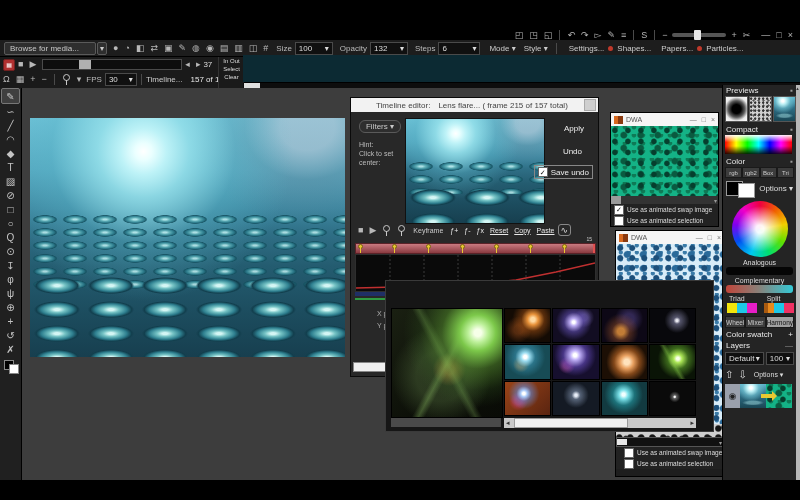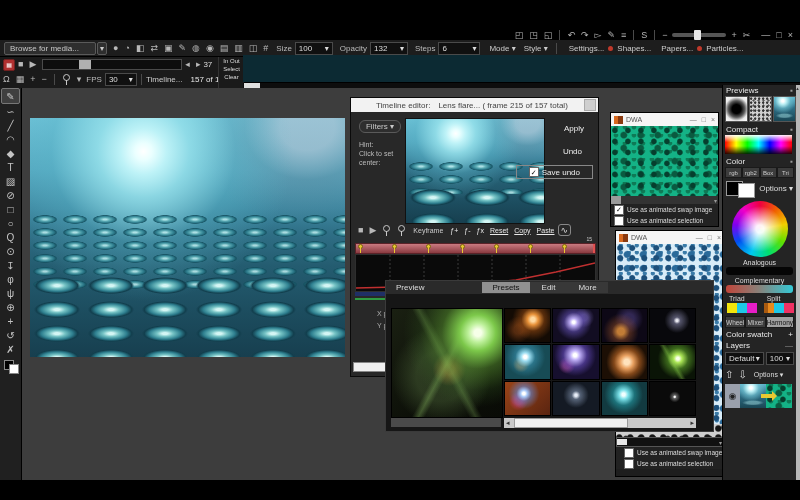--- a/index.html
+++ b/index.html
@@ -323,21 +323,21 @@
     </div>
     <button class="btn" style="position:absolute;left:8px;top:22px;width:42px;height:13px;border-radius:6px;padding:0;"><span>Filters</span> <span>▾</span></button>
     <div class="abs t7" style="left:8px;top:42px;color:#bbb;line-height:9px;">
       <div>Hint:</div>
       <div>Click to set</div>
       <div>center:</div>
     </div>
     <div class="abs ocean" style="left:54px;top:20px;width:138px;height:104px;border:1px solid #111;"></div>
     <span class="abs t8" style="right:14px;top:26px;color:#eee;">Apply</span>
     <span class="abs t8" style="right:16px;top:49px;color:#eee;">Undo</span>
-    <span class="abs row" style="right:5px;top:67px;border:1px solid #888;padding:1px 12px;">
+    <span class="abs row" style="right:5px;top:67px;border:1px solid #888;padding:1px 3px;">
       <span class="cb">
           <span>✓</span>
         </span>
       <span class="t8" style="color:#eee;">Save undo</span>
     </span>
 
     <div class="abs row" style="left:4px;top:124px;height:16px;">
       <span class="ico">■</span>
       <span class="ico">▶</span>
       <span class="pin-ico"></span>
@@ -429,28 +429,20 @@
       <span class="cb" style="margin-left:8px;"></span>
       <span style="font-size:6.5px;color:#ddd;">Use as animated swap image</span>
     </div>
     <div class="row" style="height:11px;background:#222;">
       <span class="cb" style="margin-left:8px;"></span>
       <span style="font-size:6.5px;color:#ddd;">Use as animated selection</span>
     </div>
   </div>
 
   <div class="abs" style="left:385px;top:280px;width:327px;height:150px;background:#161616;border:1px solid #3a3a3a;z-index:4;">
-    <div class="row" style="height:13px;background:#2a2a2a;">
-      <span class="t8" style="color:#ddd;margin-left:10px;">Preview</span>
-      <span class="row" style="margin-left:58px;">
-        <span class="t8" style="background:#909090;color:#111;padding:1px 10px;">Presets</span>
-        <span class="t8" style="background:#383838;color:#ddd;padding:1px 12px;">Edit</span>
-        <span class="t8" style="background:#383838;color:#ddd;padding:1px 11px;">More</span>
-      </span>
-    </div>
     <div class="abs fl-big" style="left:5px;top:27px;width:110px;height:108px;border:1px solid #000;"></div>
     <div class="abs" style="left:5px;top:137px;width:110px;height:9px;background:#4a4a4a;"></div>
     <div class="abs" style="left:118px;top:27px;width:192px;height:108px;display:grid;grid-template-columns:repeat(4,1fr);grid-template-rows:repeat(3,1fr);gap:1px;">
       <div class="flc fl1"></div>
       <div class="flc fl2"></div>
       <div class="flc fl3"></div>
       <div class="flc fl4"></div>
       <div class="flc fl5"></div>
       <div class="flc fl6"></div>
       <div class="flc fl7"></div>

